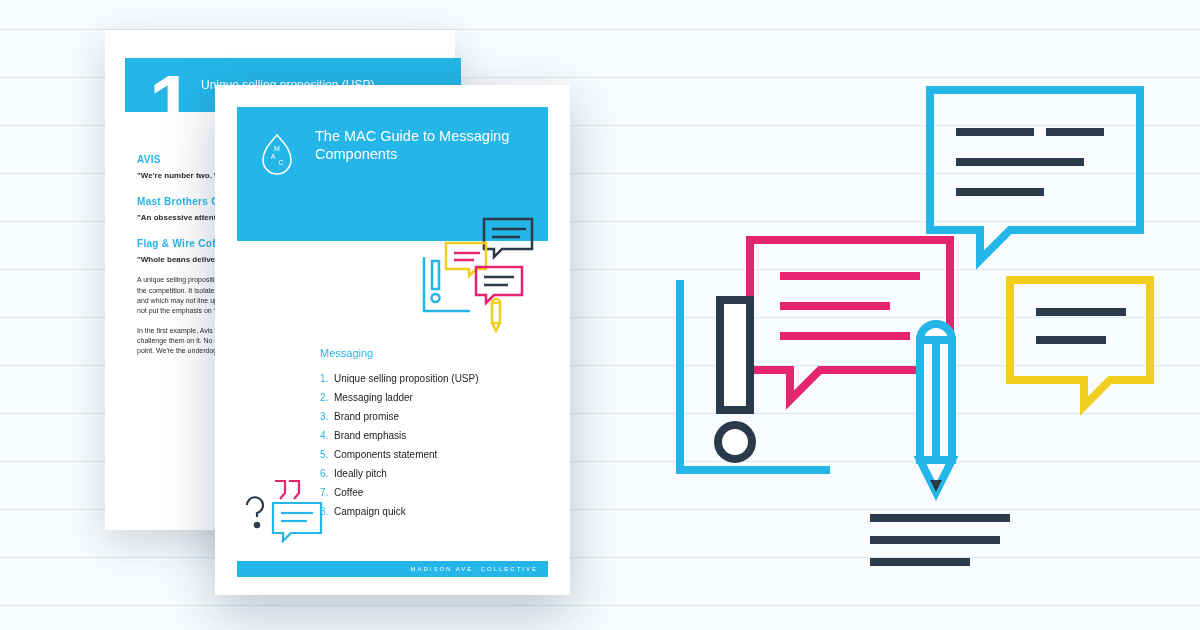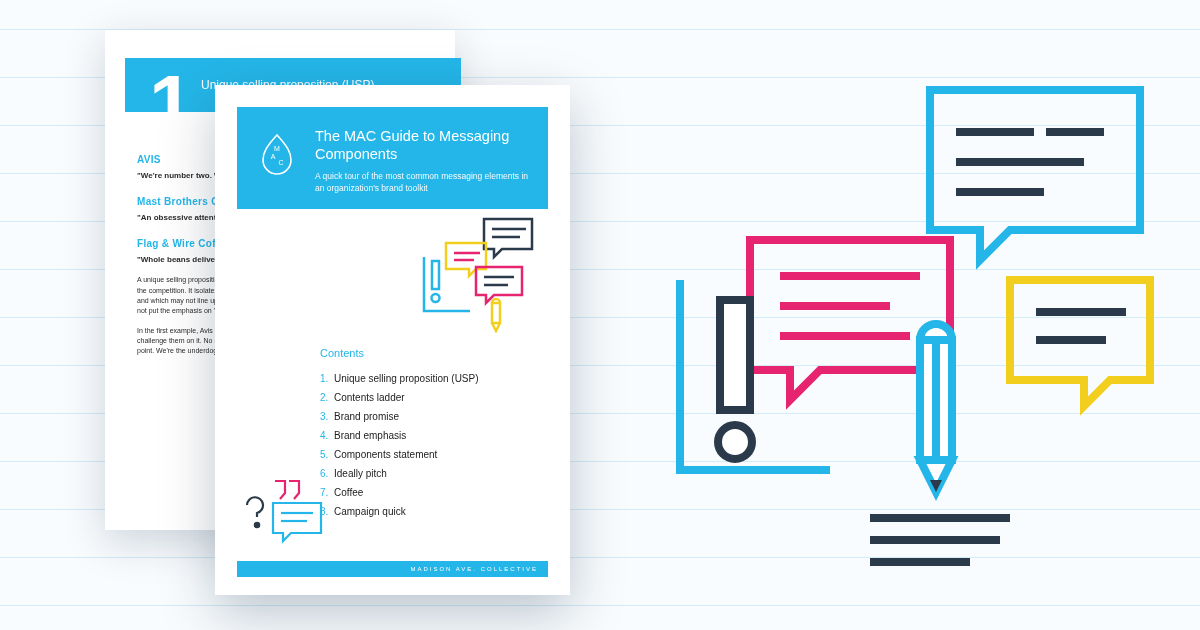--- a/index.html
+++ b/index.html
@@ -58,21 +58,21 @@
   .page-front {
     position: absolute;
     left: 215px; top: 85px;
     width: 355px; height: 510px;
     background: #fff;
     box-shadow: 0 18px 50px rgba(0,30,60,.25);
   }
   .hero {
     position: absolute;
     left: 22px; top: 22px; right: 22px;
-    height: 102px;
+    height: 134px;
     background: #24b6e8;
     color: #fff;
     padding: 20px 18px 18px 78px;
   }
   .logo {
     position: absolute;
     left: 18px; top: 24px;
     width: 44px; height: 44px;
   }
   .hero-title { font-size: 14.5px; font-weight: 500; line-height: 1.25; }
@@ -143,21 +143,20 @@
 
 <div class="page-front">
   <div class="hero">
     <svg class="logo" viewBox="0 0 44 44">
       <path d="M22 4 C11 16 8 22 8 29 a14 14 0 0 0 28 0 C36 22 33 16 22 4 Z" fill="none" stroke="#fff" stroke-width="1.6"></path>
       <text x="22" y="20" text-anchor="middle" font-size="7" fill="#fff" font-family="Arial">M</text>
       <text x="18" y="28" text-anchor="middle" font-size="7" fill="#fff" font-family="Arial">A</text>
       <text x="26" y="34" text-anchor="middle" font-size="7" fill="#fff" font-family="Arial">C</text>
     </svg>
     <div class="hero-title">The MAC Guide to Messaging Components</div>
-    <div class="hero-sub">A quick tour of the most common messaging elements in an organization's brand toolkit</div>
   </div>
 
   <svg class="mini-art" viewBox="0 0 150 120">
 
     <g stroke="#2b3a4a" stroke-width="2.5" fill="none">
       <path d="M92 6 h48 v30 h-30 l-8 8 v-8 h-10 z"></path>
       <line x1="100" y1="16" x2="134" y2="16"></line>
       <line x1="100" y1="24" x2="128" y2="24"></line>
     </g>
 
@@ -180,24 +179,24 @@
     </g>
 
     <g stroke="#f2cf1f" stroke-width="2.5" fill="none">
       <rect x="100" y="90" width="8" height="20"></rect>
       <path d="M100 110 l4 8 l4 -8"></path>
       <path d="M100 90 a4 4 0 0 1 8 0"></path>
     </g>
   </svg>
 
   <div class="contents">
-    <div class="contents-title">Contents</div>
+    <div class="contents-title">Messaging</div>
     <ol>
       <li><span class="num">1.</span><span>Unique selling proposition (USP)</span></li>
-      <li><span class="num">2.</span><span>Contents ladder</span></li>
+      <li><span class="num">2.</span><span>Messaging ladder</span></li>
       <li><span class="num">3.</span><span>Brand promise</span></li>
       <li><span class="num">4.</span><span>Brand emphasis</span></li>
       <li><span class="num">5.</span><span>Components statement</span></li>
       <li><span class="num">6.</span><span>Ideally pitch</span></li>
       <li><span class="num">7.</span><span>Coffee</span></li>
       <li><span class="num">8.</span><span>Campaign quick</span></li>
     </ol>
   </div>
 
   <svg class="corner-art" viewBox="0 0 100 80">

